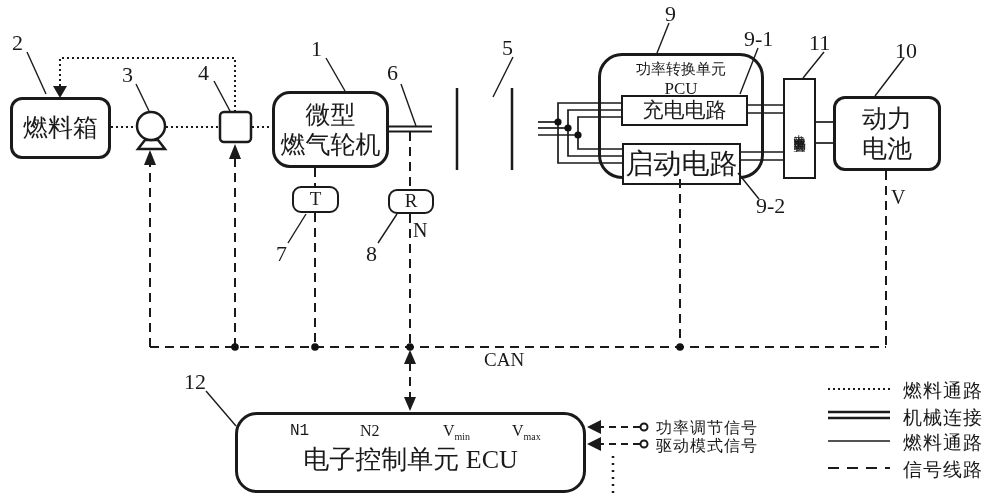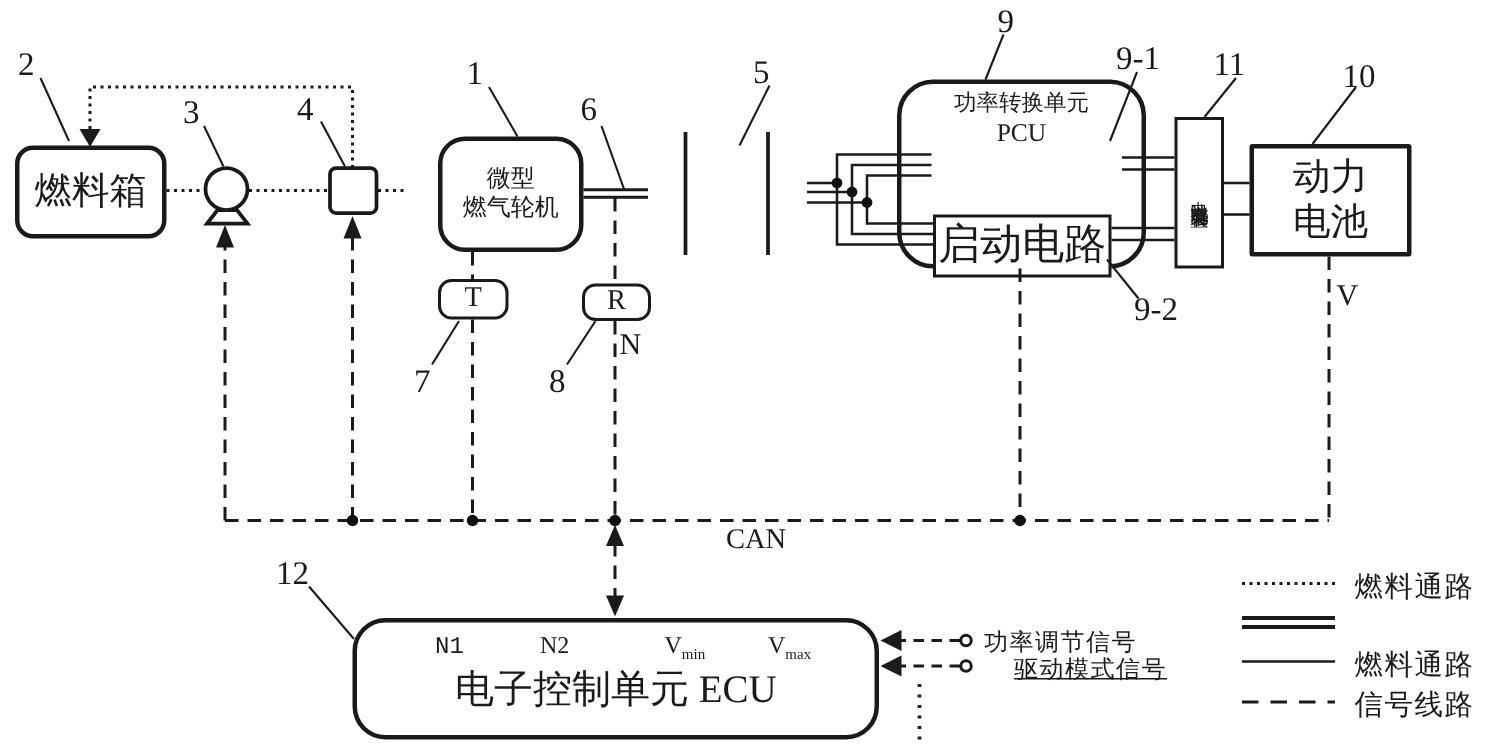--- a/index.html
+++ b/index.html
@@ -31,49 +31,52 @@
 </style>
 </head>
 <body>
 
 <div class="canvas">
 
   <div class="box rounded" style="left:10px;top:97px;width:101px;height:62px;border-radius:12px;font-size:25px;">
     <div>燃料箱</div>
   </div>
 
-  <div class="box rounded" style="left:272px;top:91px;width:97px;height:77px;border-radius:18px;font-size:16px;margin-left:20px;">
+  <div class="box rounded" style="left:272px;top:91px;width:117px;height:77px;border-radius:18px;font-size:25px;">
     <div>微型</div>
     <div>燃气轮机</div>
   </div>
 
 
   <div class="box" style="left:292px;top:186px;width:47px;height:27px;border-width:2.5px;border-radius:9px;font-size:19px;">
     <div>T</div>
   </div>
 
   <div class="box" style="left:388px;top:189px;width:46px;height:25px;border-width:2.5px;border-radius:9px;font-size:19px;">
     <div>R</div>
   </div>
 
   <div class="box" style="left:598px;top:53px;width:166px;height:126px;border-width:3.5px;border-radius:24px;justify-content:flex-start;padding-top:3px;">
     <div style="font-size:15px;line-height:20px;">功率转换单元</div>
     <div style="font-size:17px;line-height:19px;">PCU</div>
   </div>
 
+  <div class="box" style="left:621px;top:95px;width:127px;height:31px;border-width:2px;font-size:21px;">
+    <div>充电电路</div>
+  </div>
 
   <div class="box" style="left:622px;top:143px;width:119px;height:42px;border-width:2px;font-size:28px;">
     <div>启动电路</div>
   </div>
 
   <div class="box" style="left:783px;top:78px;width:33px;height:101px;border-width:2.5px;">
     <div class="vert-text">电池充放电装置</div>
   </div>
 
-  <div class="box rounded" style="left:833px;top:96px;width:108px;height:75px;border-radius:2px;font-size:25px;">
+  <div class="box rounded" style="left:833px;top:96px;width:108px;height:75px;border-radius:12px;font-size:25px;">
     <div>动力</div>
     <div>电池</div>
   </div>
 
   <div class="box" style="left:235px;top:412px;width:351px;height:81px;border-width:3.5px;border-radius:22px;">
     <span class="ecu-param" style="left:52px;font-family:Liberation Mono, monospace;">N1</span>
     <span class="ecu-param" style="left:122px;">N2</span>
     <span class="ecu-param" style="left:205px;"><span>V</span><sub>min</sub></span>
     <span class="ecu-param" style="left:274px;"><span>V</span><sub>max</sub></span>
     <div style="position:absolute;top:30px;left:0;width:100%;text-align:center;font-size:26px;">电子控制单元 ECU</div>
@@ -92,23 +95,24 @@
   <div class="reflabel" style="left:756px;top:193px;">9-2</div>
   <div class="reflabel" style="left:777px;top:30px;margin-left:32px;">11</div>
   <div class="reflabel" style="left:895px;top:38px;">10</div>
   <div class="reflabel" style="left:184px;top:369px;">12</div>
 
   <div class="anno" style="left:413px;top:219px;">N</div>
   <div class="anno" style="left:891px;top:186px;">V</div>
   <div class="anno" style="left:484px;top:349px;font-size:19px;">CAN</div>
 
   <div class="sig-label" style="left:656px;top:418px;">功率调节信号</div>
-  <div class="sig-label" style="left:676px;top:436px;text-decoration:underline;">驱动模式信号</div>
+  <div class="sig-label" style="left:656px;top:436px;">驱动模式信号</div>
 
   <div class="legend-label" style="left:903px;top:378px;">燃料通路</div>
+  <div class="legend-label" style="left:903px;top:405px;">机械连接</div>
   <div class="legend-label" style="left:903px;top:430px;">燃料通路</div>
   <div class="legend-label" style="left:903px;top:457px;">信号线路</div>
 
   <svg class="lines" width="992" height="500" viewBox="0 0 992 500">
 
     <g stroke="#1a1a1a" stroke-width="2" fill="none" stroke-dasharray="2 3">
       <path d="M111,127 H136"></path>
       <path d="M166,127 H218"></path>
       <path d="M252,127 H272"></path>
       <path d="M235,112 V58 H60 V88"></path>

